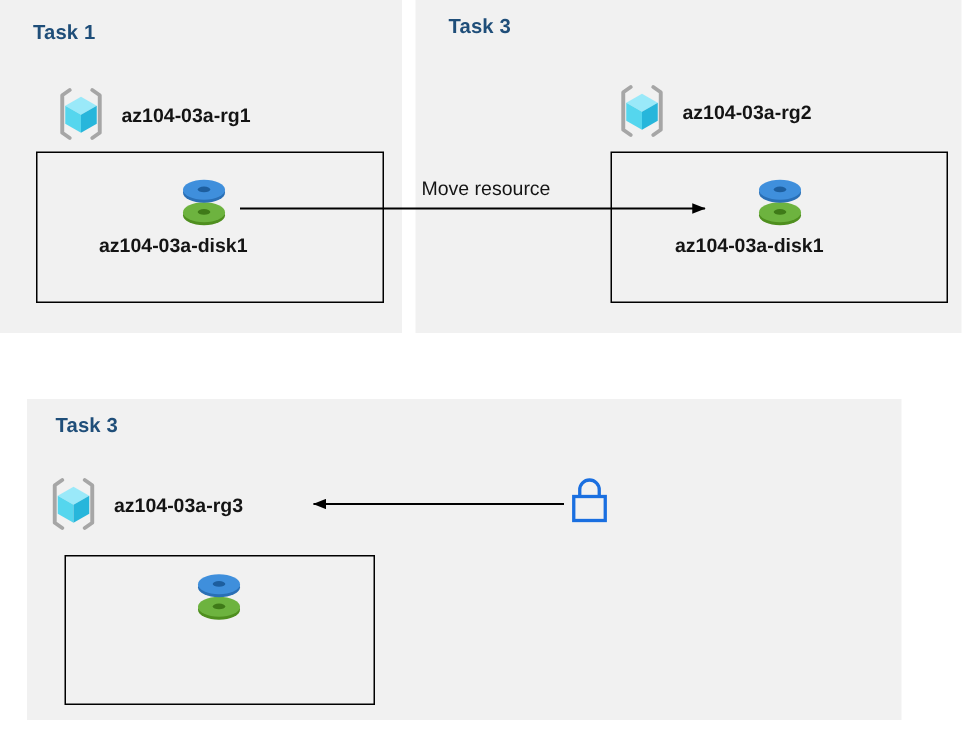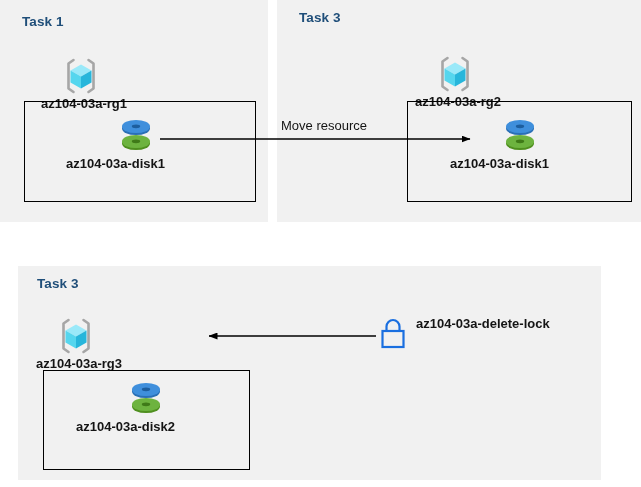--- a/index.html
+++ b/index.html
@@ -57,21 +57,20 @@
   #box-task1 { left: 24px;  top: 101px; width: 232px; height: 101px; }
   #box-task2 { left: 407px; top: 101px; width: 225px; height: 101px; }
   #box-task3 { left: 43px;  top: 370px; width: 207px; height: 100px; }
 
   
   .rg-node {
     position: absolute;
     display: flex;
     align-items: center;
     white-space: nowrap;
-    flex-direction: column;
   }
   #rg-node-1 { left: 34px;  top: 56px;  }
   #rg-node-2 { left: 408px; top: 54px;  }
   #rg-node-3 { left: 29px;  top: 316px; }
 
   .rg-icon {
     width: 40px;
     height: 40px;
     flex: 0 0 auto;
     display: block;
@@ -262,21 +261,20 @@
     <span>
       <svg class="disk-icon" viewBox="0 0 44 42" aria-hidden="true">
         <ellipse cx="22" cy="31.5" rx="14" ry="6.6" fill="#4f8f1f"></ellipse>
         <ellipse cx="22" cy="29.5" rx="14" ry="6.6" fill="#6db33f"></ellipse>
         <ellipse cx="22" cy="29.3" rx="4.2" ry="1.9" fill="#3f7a18"></ellipse>
         <ellipse cx="22" cy="16.5" rx="14" ry="6.6" fill="#2a6fb5"></ellipse>
         <ellipse cx="22" cy="14.5" rx="14" ry="6.6" fill="#3f8fdc"></ellipse>
         <ellipse cx="22" cy="14.3" rx="4.2" ry="1.9" fill="#1d5e9e"></ellipse>
       </svg>
     </span>
-    <div class="disk-label">az104-03a-disk2</div>
   </div>
 
   <svg class="connector" id="arrow-lock" viewBox="0 0 180 24">
     <defs>
       <marker id="arrowhead-left" markerWidth="9" markerHeight="7" refX="8.5" refY="3.5" orient="auto" markerUnits="userSpaceOnUse">
         <path d="M0,0 L9,3.5 L0,7 Z" fill="#000000"></path>
       </marker>
     </defs>
     <line x1="176" y1="12" x2="9" y2="12" stroke="#000000" stroke-width="1.4" marker-end="url(#arrowhead-left)"></line>
   </svg>
@@ -284,17 +282,16 @@
   <div id="lock-node">
     <span>
       <svg class="lock-icon" viewBox="0 0 30 34" aria-hidden="true">
 
         <path d="M8.5 14 L8.5 9.5 A6.5 6.5 0 0 1 21.5 9.5 L21.5 14" fill="none" stroke="#1a6fe0" stroke-width="2.2" stroke-linecap="butt"></path>
 
         <rect x="4.5" y="14" width="21" height="16" fill="none" stroke="#1a6fe0" stroke-width="2.2"></rect>
       </svg>
     </span>
     <div class="lock-text">
-      <div class="lock-name">az104-03a-delete-lock</div>
     </div>
   </div>
 
 </div>
 
 </body></html>

